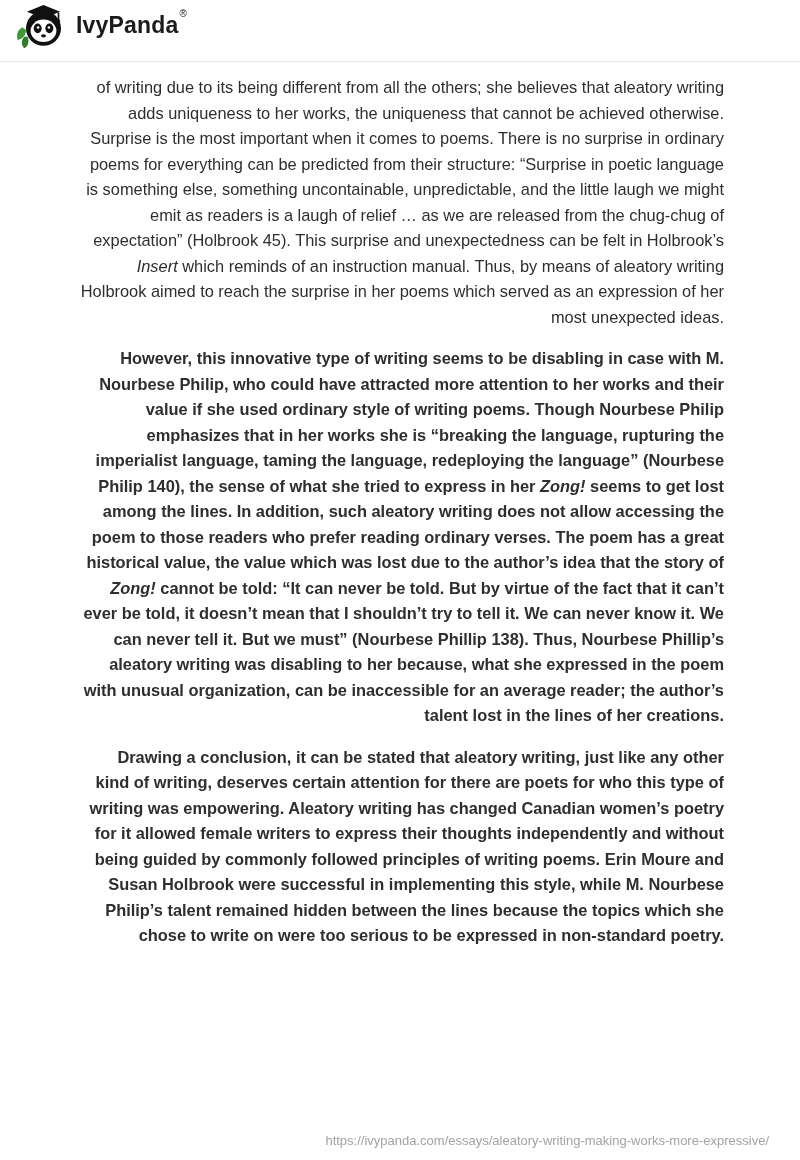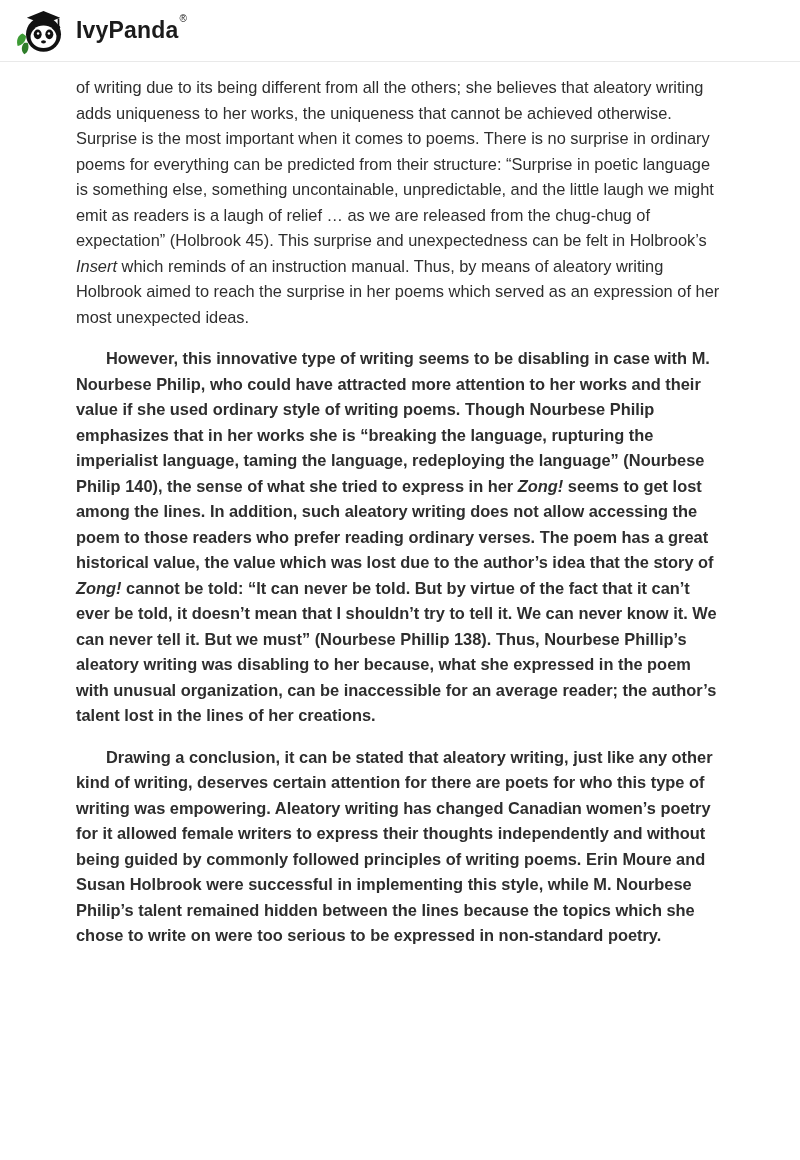--- a/index.html
+++ b/index.html
@@ -11,21 +11,21 @@
     height: 1160px;
     margin: 0 auto;
     background: #ffffff;
     font-family: "Liberation Sans", "DejaVu Sans", sans-serif;
     overflow: hidden;
   }
 
   
   .header {
     display: flex;
-    align-items: center;
+    align-items: flex-start;
     height: 62px;
     padding: 0 33px 0 16px;
     border-bottom: 1px solid #e9e9e9;
   }
   .brand {
     display: flex;
     align-items: center;
     gap: 10px;
     cursor: pointer;
   }
@@ -52,21 +52,21 @@
 
   
   .essay-body {
     padding: 13px 76px 0 76px;
   }
   .para {
     margin: 0 0 16px 0;
     font-size: 16.4px;
     line-height: 25.5px;
     color: #2e2e2e;
-    text-align: left;
+    text-align: right;
   }
   .para.indent { text-indent: 30px; font-weight: bold; }
   .italic { font-style: italic; }
 
   
   .footer-url {
     position: absolute;
     right: 31px;
     bottom: 12px;
     font-size: 13px;
@@ -100,14 +100,15 @@
       <span class="brand-name"><span>IvyPanda</span><span class="brand-reg">®</span></span>
     </div>
   </div>
 
   <div class="essay-body">
       <p class="para"><span>of writing due to its being different from all the others; she believes that aleatory writing adds uniqueness to her works, the uniqueness that cannot be achieved otherwise. Surprise is the most important when it comes to poems. There is no surprise in ordinary poems for everything can be predicted from their structure: “Surprise in poetic language is something else, something uncontainable, unpredictable, and the little laugh we might emit as readers is a laugh of relief … as we are released from the chug-chug of expectation” (Holbrook 45). This surprise and unexpectedness can be felt in Holbrook’s </span><span class="italic">Insert</span><span> which reminds of an instruction manual. Thus, by means of aleatory writing Holbrook aimed to reach the surprise in her poems which served as an expression of her most unexpected ideas.</span></p>
       <p class="para indent"><span>However, this innovative type of writing seems to be disabling in case with M. Nourbese Philip, who could have attracted more attention to her works and their value if she used ordinary style of writing poems. Though Nourbese Philip emphasizes that in her works she is “breaking the language, rupturing the imperialist language, taming the language, redeploying the language” (Nourbese Philip 140), the sense of what she tried to express in her </span><span class="italic">Zong!</span><span> seems to get lost among the lines. In addition, such aleatory writing does not allow accessing the poem to those readers who prefer reading ordinary verses. The poem has a great historical value, the value which was lost due to the author’s idea that the story of </span><span class="italic">Zong!</span><span> cannot be told: “It can never be told. But by virtue of the fact that it can’t ever be told, it doesn’t mean that I shouldn’t try to tell it. We can never know it. We can never tell it. But we must” (Nourbese Phillip 138). Thus, Nourbese Phillip’s aleatory writing was disabling to her because, what she expressed in the poem with unusual organization, can be inaccessible for an average reader; the author’s talent lost in the lines of her creations.</span></p>
       <p class="para indent"><span>Drawing a conclusion, it can be stated that aleatory writing, just like any other kind of writing, deserves certain attention for there are poets for who this type of writing was empowering. Aleatory writing has changed Canadian women’s poetry for it allowed female writers to express their thoughts independently and without being guided by commonly followed principles of writing poems. Erin Moure and Susan Holbrook were successful in implementing this style, while M. Nourbese Philip’s talent remained hidden between the lines because the topics which she chose to write on were too serious to be expressed in non-standard poetry.</span></p>
     </div>
 
+  <div class="footer-url">https://ivypanda.com/essays/aleatory-writing-making-works-more-expressive/</div>
 
 </div>
 
 </body></html>

